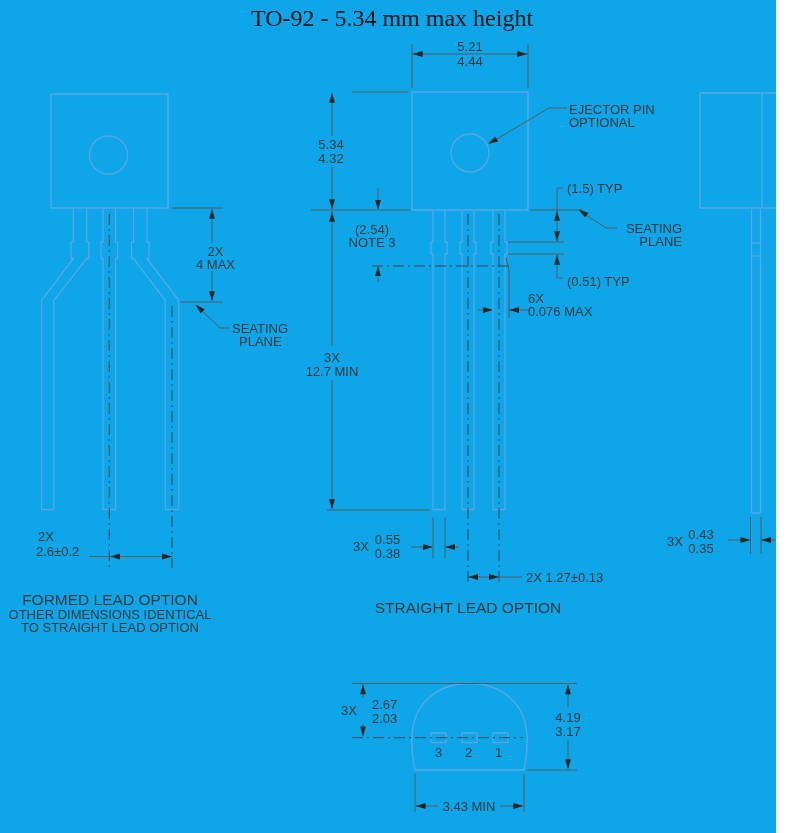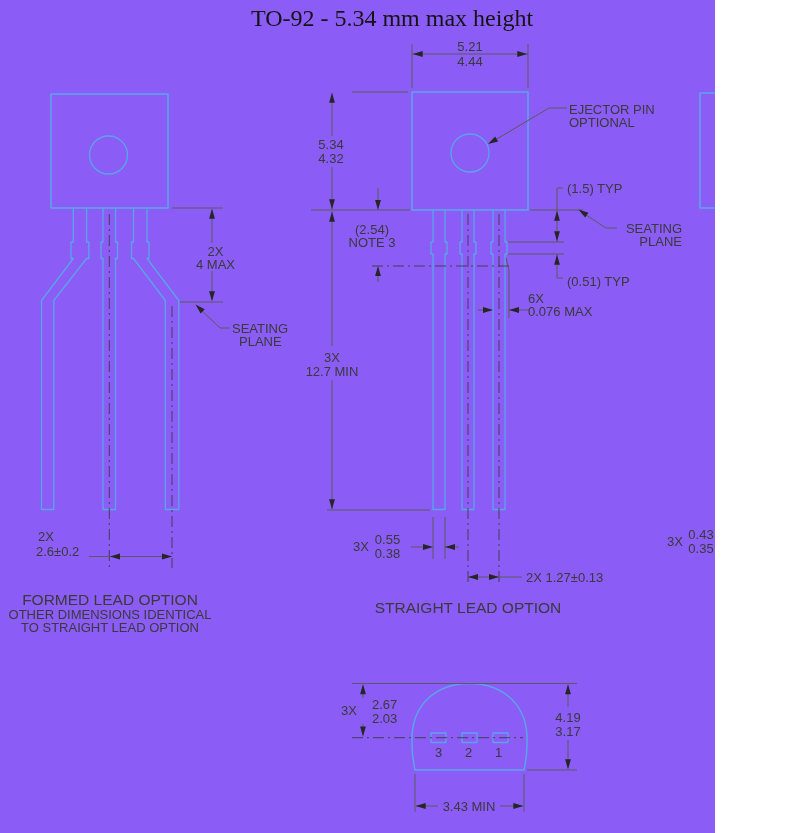--- a/index.html
+++ b/index.html
@@ -1,16 +1,16 @@
 <!DOCTYPE html>
 <html><head>
 <meta charset="utf-8">
 <style>
   html,body{margin:0;padding:0;background:#ffffff;}
-  #stage{position:relative;width:715px;height:833px;background:#8b5cf6;overflow:hidden;}
+  #stage{position:relative;width:776px;height:833px;background:#0ea5e9;overflow:hidden;}
   svg{display:block;}
   svg text{font-family:"Liberation Sans",sans-serif;font-size:13px;fill:#3a3a3a;}
   .title{font-family:"Liberation Serif",serif;font-size:24px;fill:#141414;}
   .cap{font-size:15.5px;}
   .blue{stroke:#58a6e8;stroke-width:1.5;fill:none;stroke-linejoin:round;}
   .bluethin{stroke:#58a6e8;stroke-width:1.3;fill:none;stroke-linejoin:round;}
   .dim{stroke:#5a5a5a;stroke-width:1;fill:none;}
   .cl{stroke:#3c3c3c;stroke-width:0.9;fill:none;stroke-dasharray:11 4 2 4;}
   .ah{fill:#262626;stroke:none;}
 </style>

